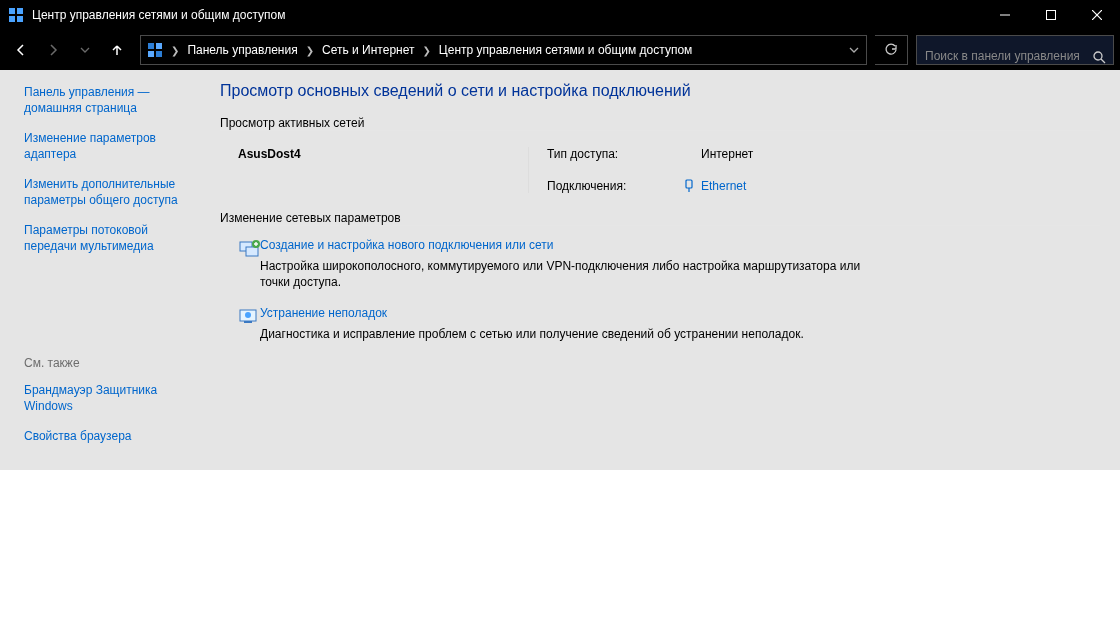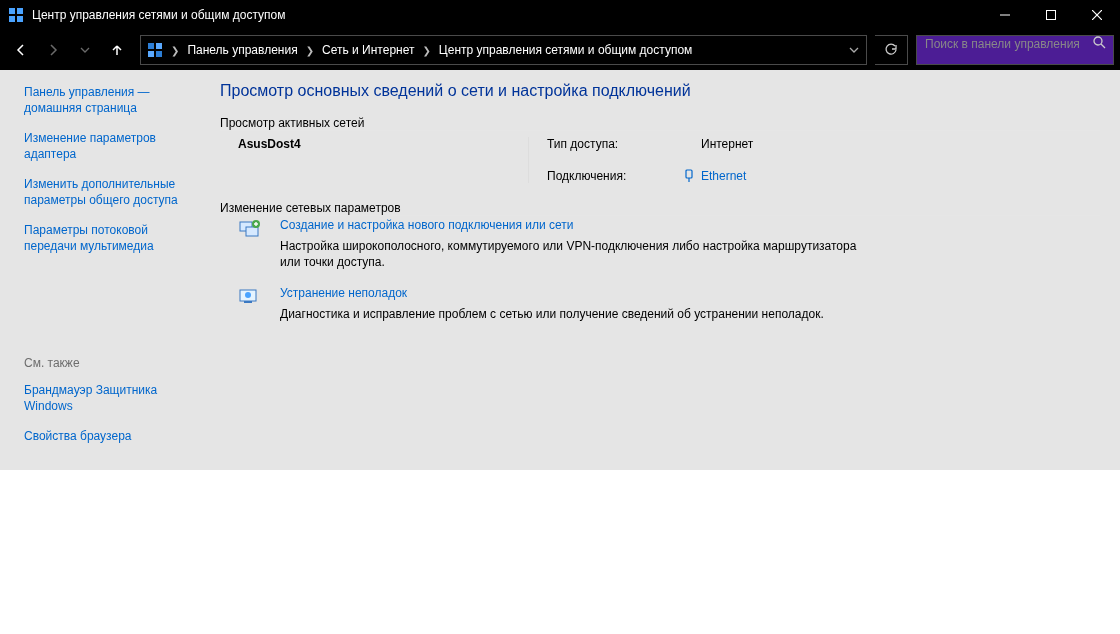--- a/index.html
+++ b/index.html
@@ -11,43 +11,43 @@
   .win-btn svg{width:10px;height:10px}
   .navbar{height:40px;background:#000;color:#fff;display:flex;align-items:center;padding:0 6px;gap:2px}
   .nav-arrow{width:30px;height:28px;display:flex;align-items:center;justify-content:center;color:#fff}
   .nav-arrow.disabled{color:#6a6a6a}
   .addr{flex:1;height:28px;border:1px solid #4a4a4a;display:flex;align-items:center;margin:0 6px;background:#000}
   .addr .crumb-icon{width:20px;display:flex;align-items:center;justify-content:center;margin-left:4px}
   .addr .sep{color:#bbb;padding:0 6px;font-size:10px}
   .addr .crumb{color:#fff;font-size:12px;padding:2px 2px}
   .addr .end-drop{width:24px;display:flex;align-items:center;justify-content:center;margin-left:auto;color:#aaa}
   .refresh{width:32px;height:28px;display:flex;align-items:center;justify-content:center;border:1px solid #4a4a4a;border-left:none;color:#ccc}
-  .search{width:196px;height:28px;border:1px solid #4a4a4a;display:flex;align-items:flex-start;margin-left:6px;background:#4c1d95}
+  .search{width:196px;height:28px;border:1px solid #4a4a4a;display:flex;align-items:flex-end;margin-left:6px;background:#0f172a}
   .search input{flex:1;background:transparent;border:none;outline:none;color:#ddd;font-size:12px;padding-left:8px}
   .search input::placeholder{color:#888}
   .search .sicon{width:28px;display:flex;align-items:center;justify-content:center;color:#ccc}
   .body{display:flex;height:400px;background:#e5e5e5}
   .sidebar{width:200px;padding:14px 12px 10px 24px;box-sizing:border-box;display:flex;flex-direction:column}
   .side-link{color:#0066cc;font-size:12px;line-height:16px;margin-bottom:14px;cursor:pointer}
   .side-spacer{flex:1}
   .side-subtle{color:#6d6d6d;font-size:12px;margin-bottom:12px}
   .content{flex:1;padding:12px 20px 0 20px;box-sizing:border-box}
   h1.ph{color:#003399;font-weight:400;font-size:16px;margin:0 0 16px 0}
-  .section-hdr{color:#000;font-size:12px;border-bottom:1px solid #e6e6e6;}
+  .section-hdr{color:#000;font-size:12px;border-bottom:1px solid #e6e6e6;margin-bottom:10px}
   .netrow{display:flex;padding:6px 0 18px 18px}
   .netleft{width:290px;border-right:1px solid #ddd}
   .netname{font-weight:700;font-size:12px;margin-bottom:4px}
   .nettype{font-size:12px;color:#000}
   .netright{padding-left:18px;font-size:12px;display:grid;grid-template-columns:130px 24px auto;row-gap:18px;align-items:center}
   .lbl{color:#000}
   .val{color:#000}
   .link{color:#0066cc;cursor:pointer}
   .eth-icon{display:inline-flex;align-items:center;justify-content:center;color:#0066cc}
   .change-list{padding:2px 0 0 18px}
-  .citem{display:flex;gap:20px;margin-bottom:16px;max-width:640px}
+  .citem{display:flex;gap:0;margin-bottom:16px;max-width:640px}
   .citem .cicon{width:22px;height:22px;flex:0 0 22px;display:flex;align-items:center;justify-content:center}
   .citem .ctext .clink{color:#0066cc;font-size:12px;margin-bottom:6px;cursor:pointer}
   .citem .ctext .cdesc{color:#000;font-size:12px;line-height:16px}
   svg{display:block}
 </style>
 </head>
 <body>
 
 <div class="titlebar">
   <span class="app-icon">

